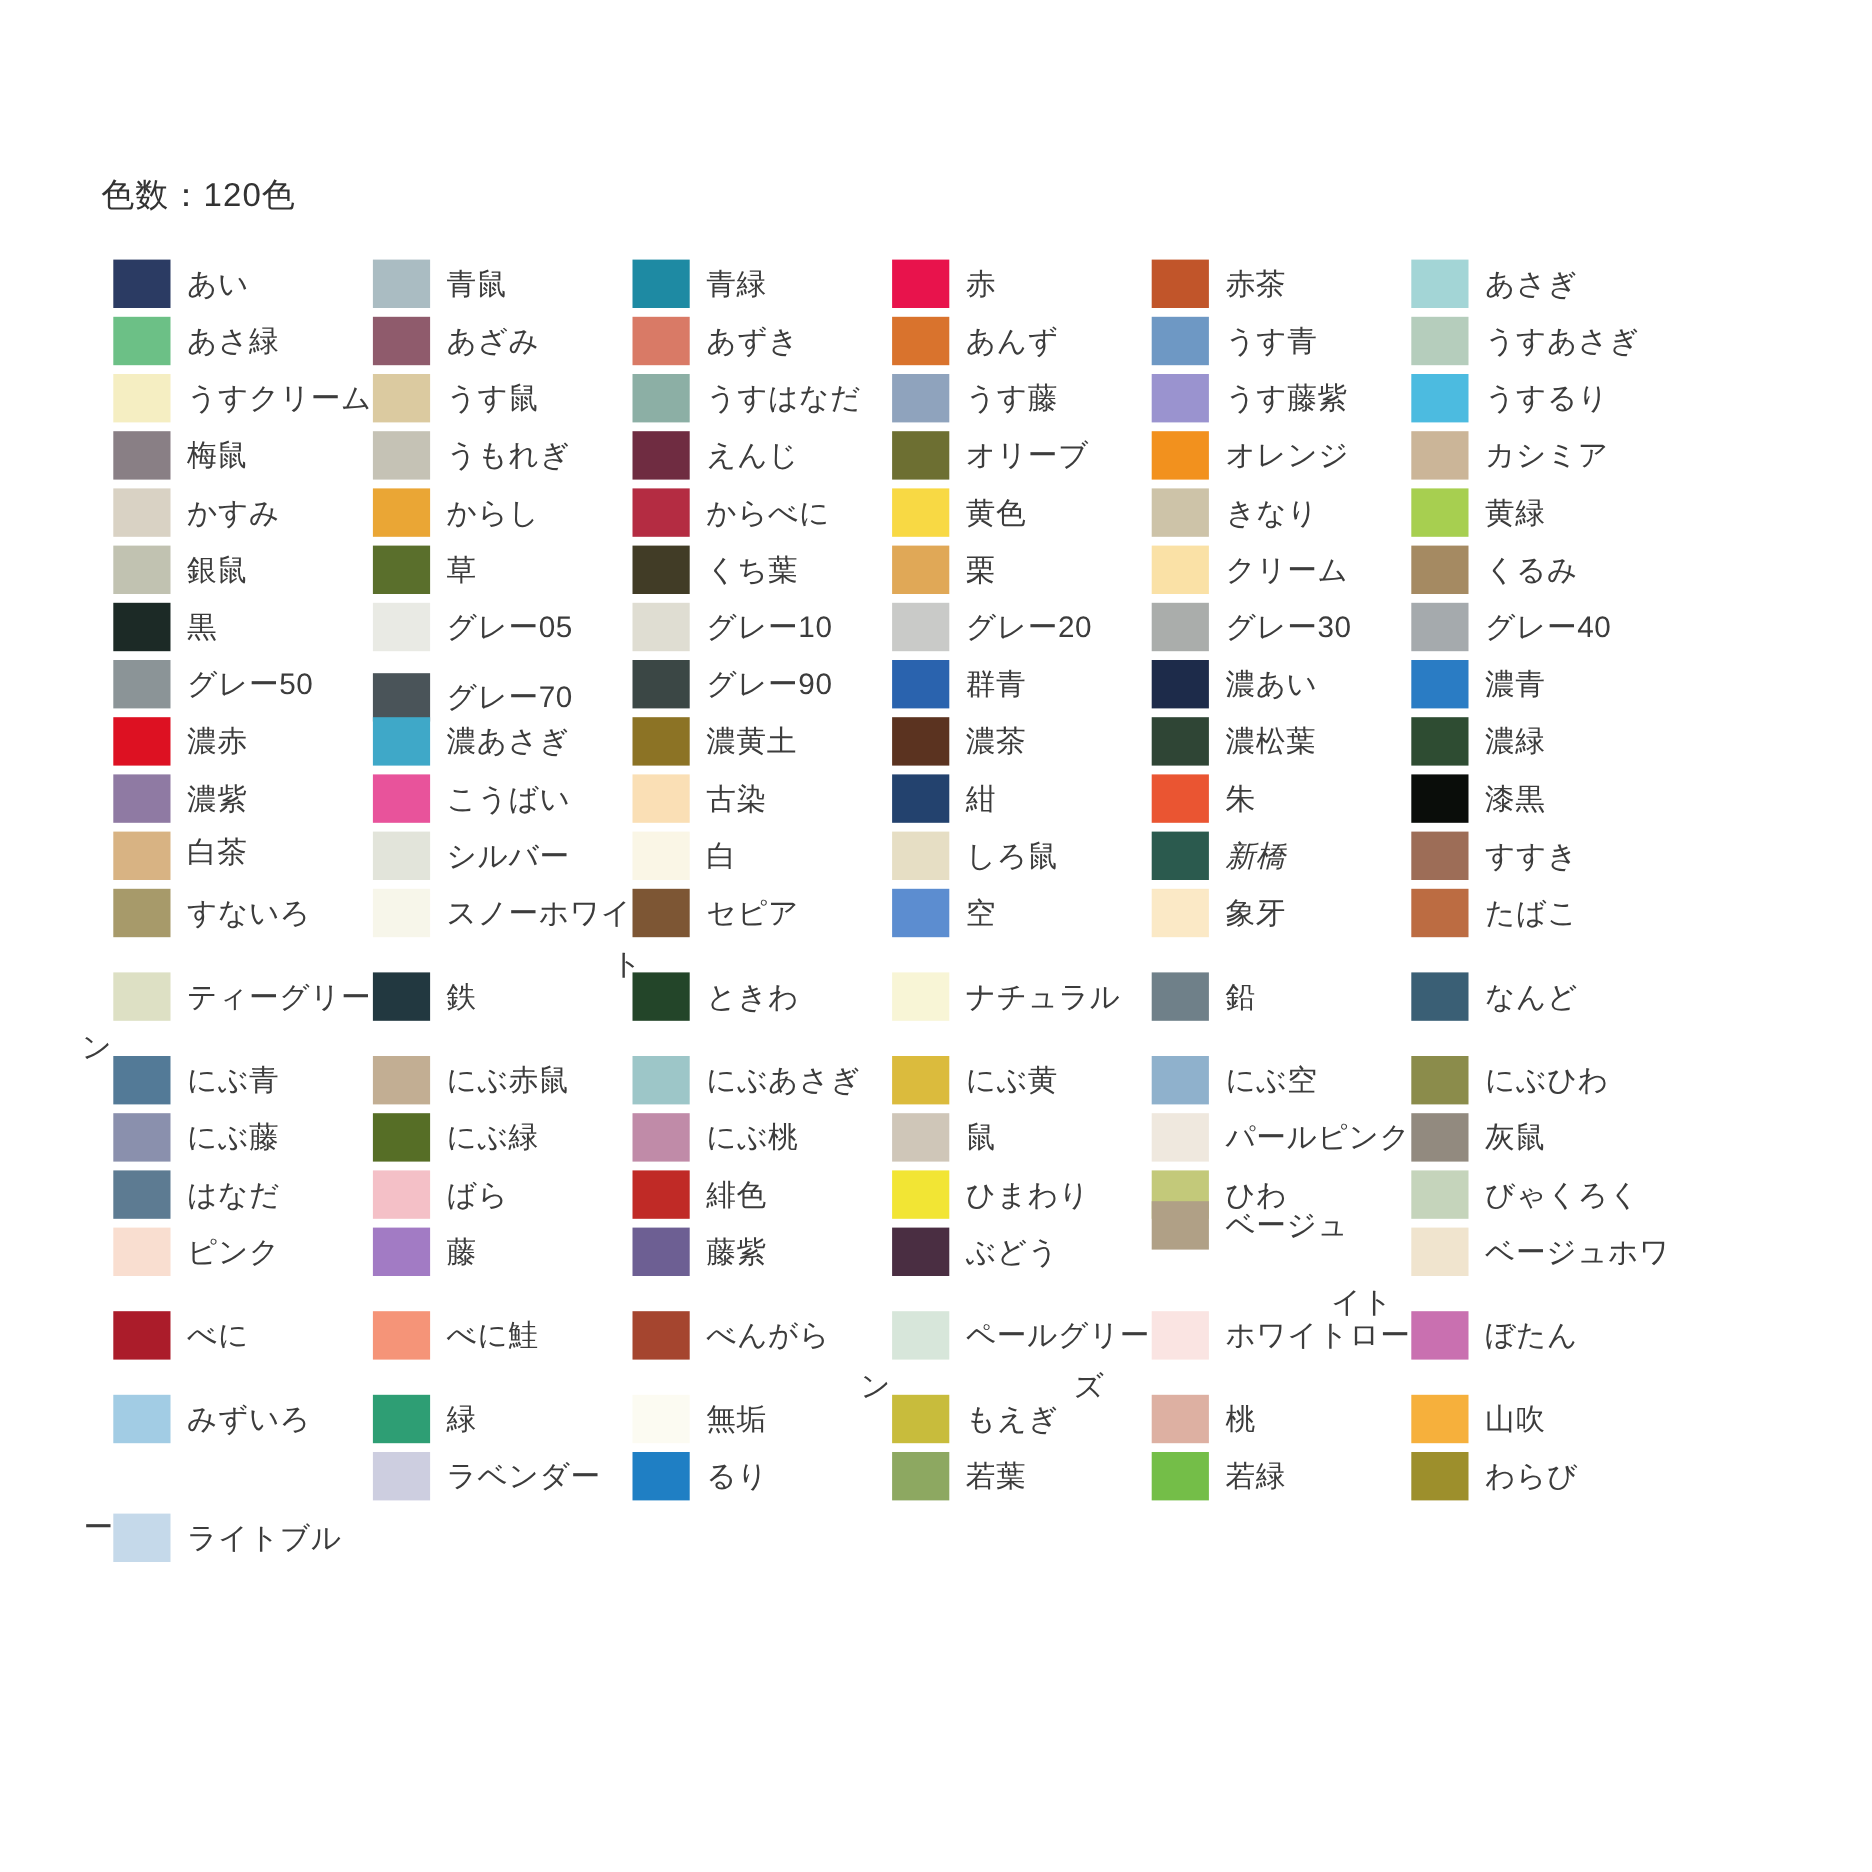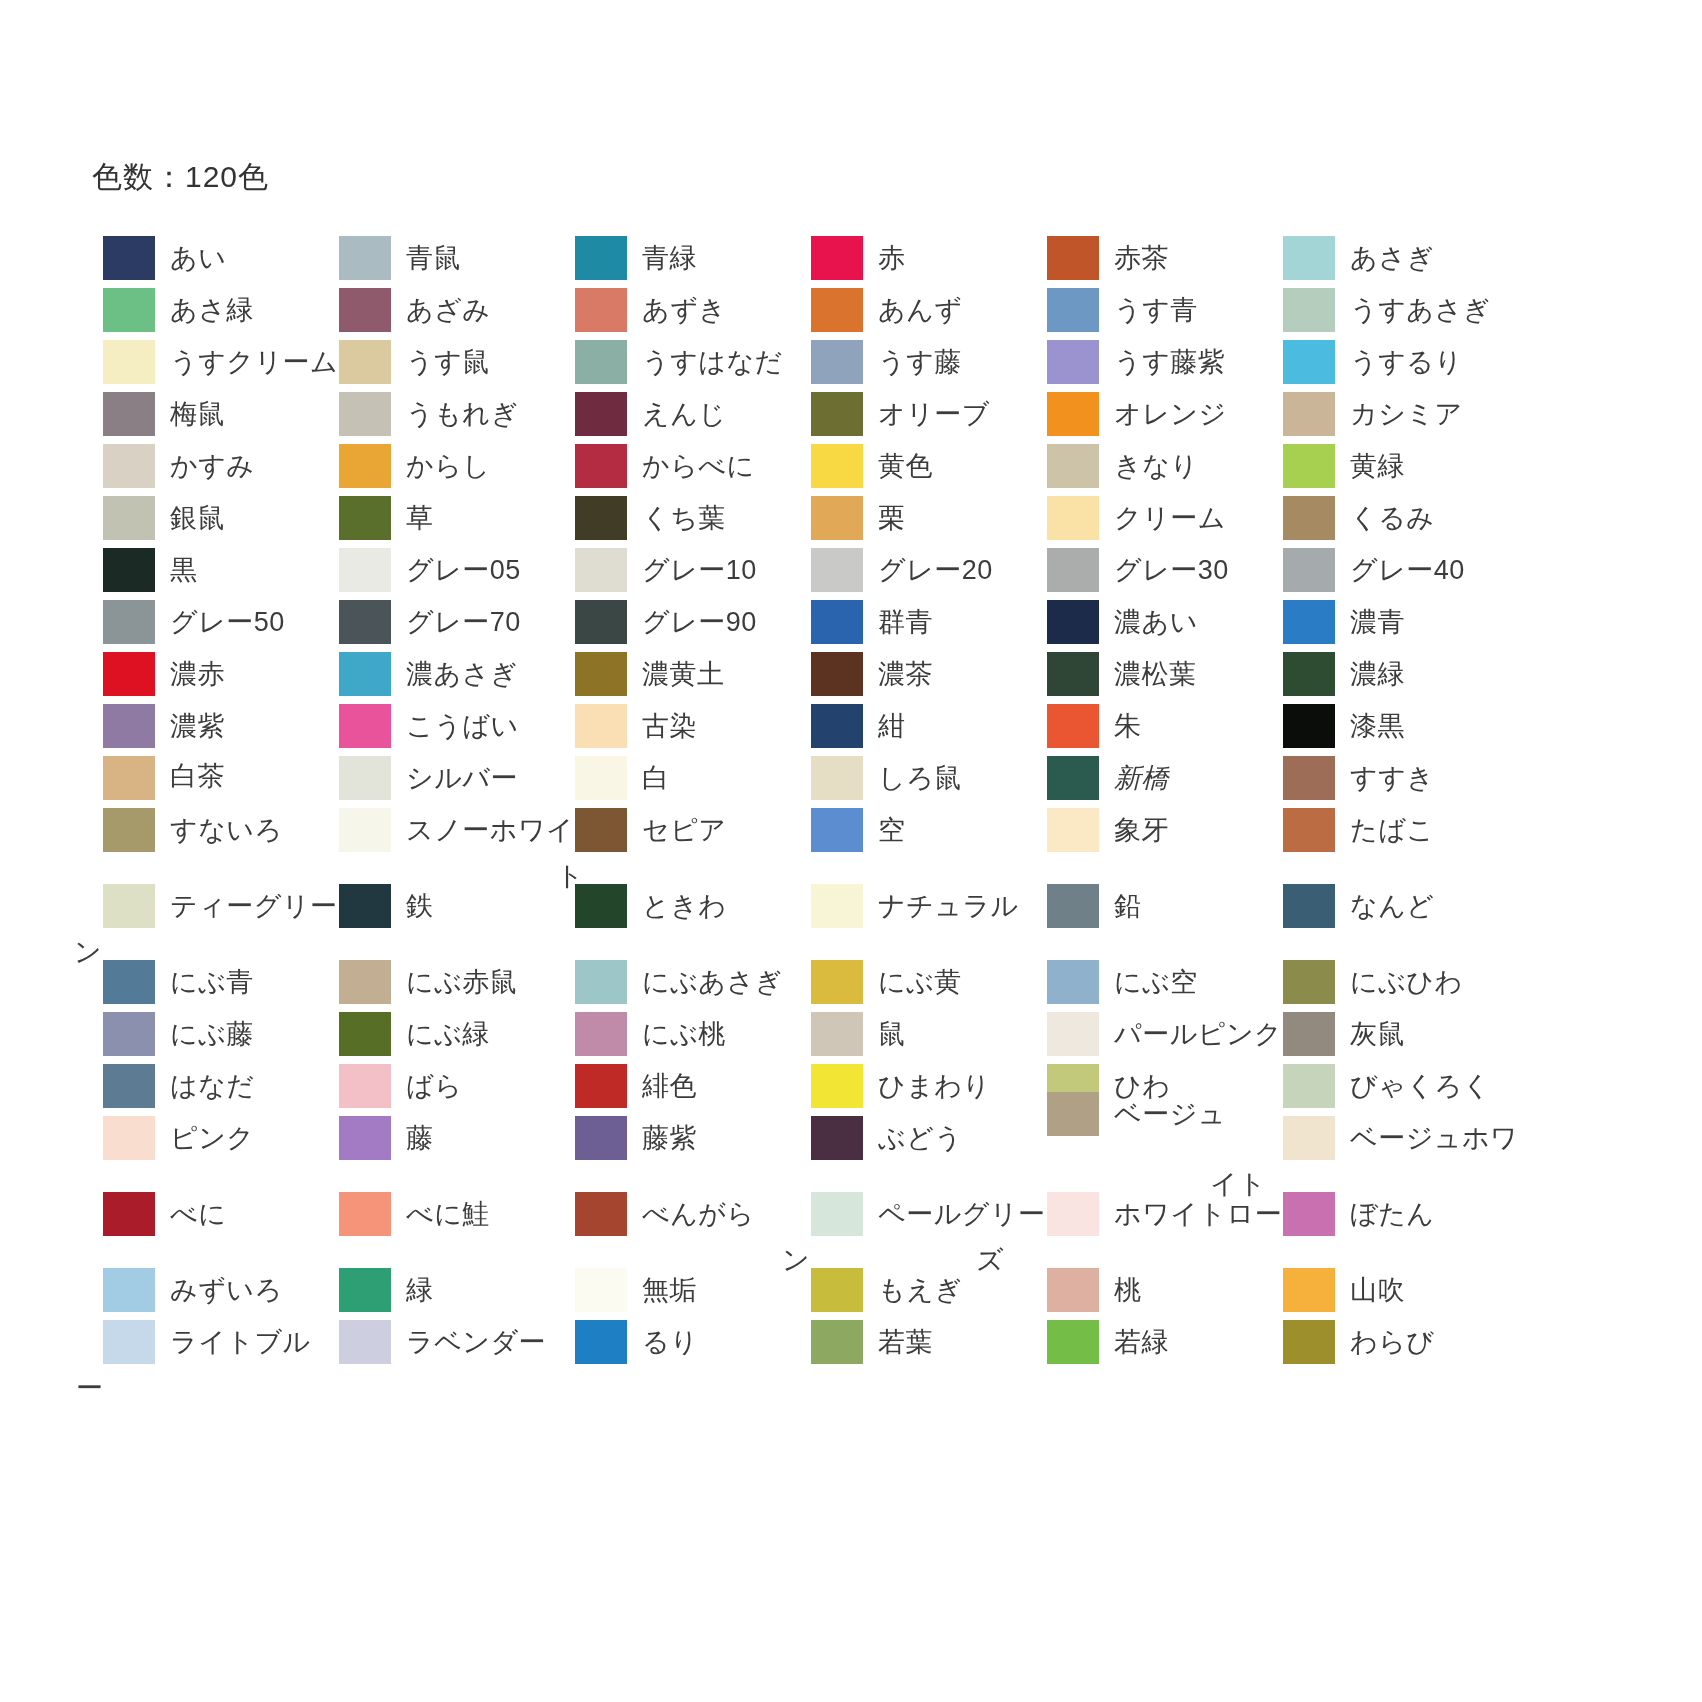--- a/index.html
+++ b/index.html
@@ -145,21 +145,21 @@
         </div>
         <div class="swatch-row" style="top: 956px;">
           <span class="chip" title="べに" style="background: rgb(171, 28, 42);"></span>
           <span class="label">べに</span>
         </div>
         <div class="swatch-row" style="top: 1032px;">
           <span class="chip" title="みずいろ" style="background: rgb(162, 204, 228);"></span>
           <span class="label">みずいろ</span>
         </div>
         <span class="overflow" style="left: -16px; top: 1130px;">ー</span>
-        <div class="swatch-row" style="top: 1084px;">
+        <div class="swatch-row" style="top: 1140px;">
           <span class="chip" title="ライトブルー" style="background: rgb(197, 217, 234);"></span>
           <span class="label">ライトブル</span>
         </div>
       </div>
       <div class="col" style="left: 236px;">
         <div class="swatch-row" style="top: 0px;">
           <span class="chip" title="青鼠" style="background: rgb(170, 188, 194);"></span>
           <span class="label">青鼠</span>
         </div>
         <div class="swatch-row" style="top: 52px;">
@@ -179,21 +179,21 @@
           <span class="label">からし</span>
         </div>
         <div class="swatch-row" style="top: 260px;">
           <span class="chip" title="草" style="background: rgb(90, 111, 44);"></span>
           <span class="label">草</span>
         </div>
         <div class="swatch-row" style="top: 312px;">
           <span class="chip" title="グレー05" style="background: rgb(233, 234, 228);"></span>
           <span class="label">グレー05</span>
         </div>
-        <div class="swatch-row" style="top: 364px;">
+        <div class="swatch-row" style="top: 376px;">
           <span class="chip" title="グレー70" style="background: rgb(74, 84, 89);"></span>
           <span class="label">グレー70</span>
         </div>
         <div class="swatch-row" style="top: 416px;">
           <span class="chip" title="濃あさぎ" style="background: rgb(63, 168, 200);"></span>
           <span class="label">濃あさぎ</span>
         </div>
         <div class="swatch-row" style="top: 468px;">
           <span class="chip" title="こうばい" style="background: rgb(232, 83, 155);"></span>
           <span class="label">こうばい</span>

